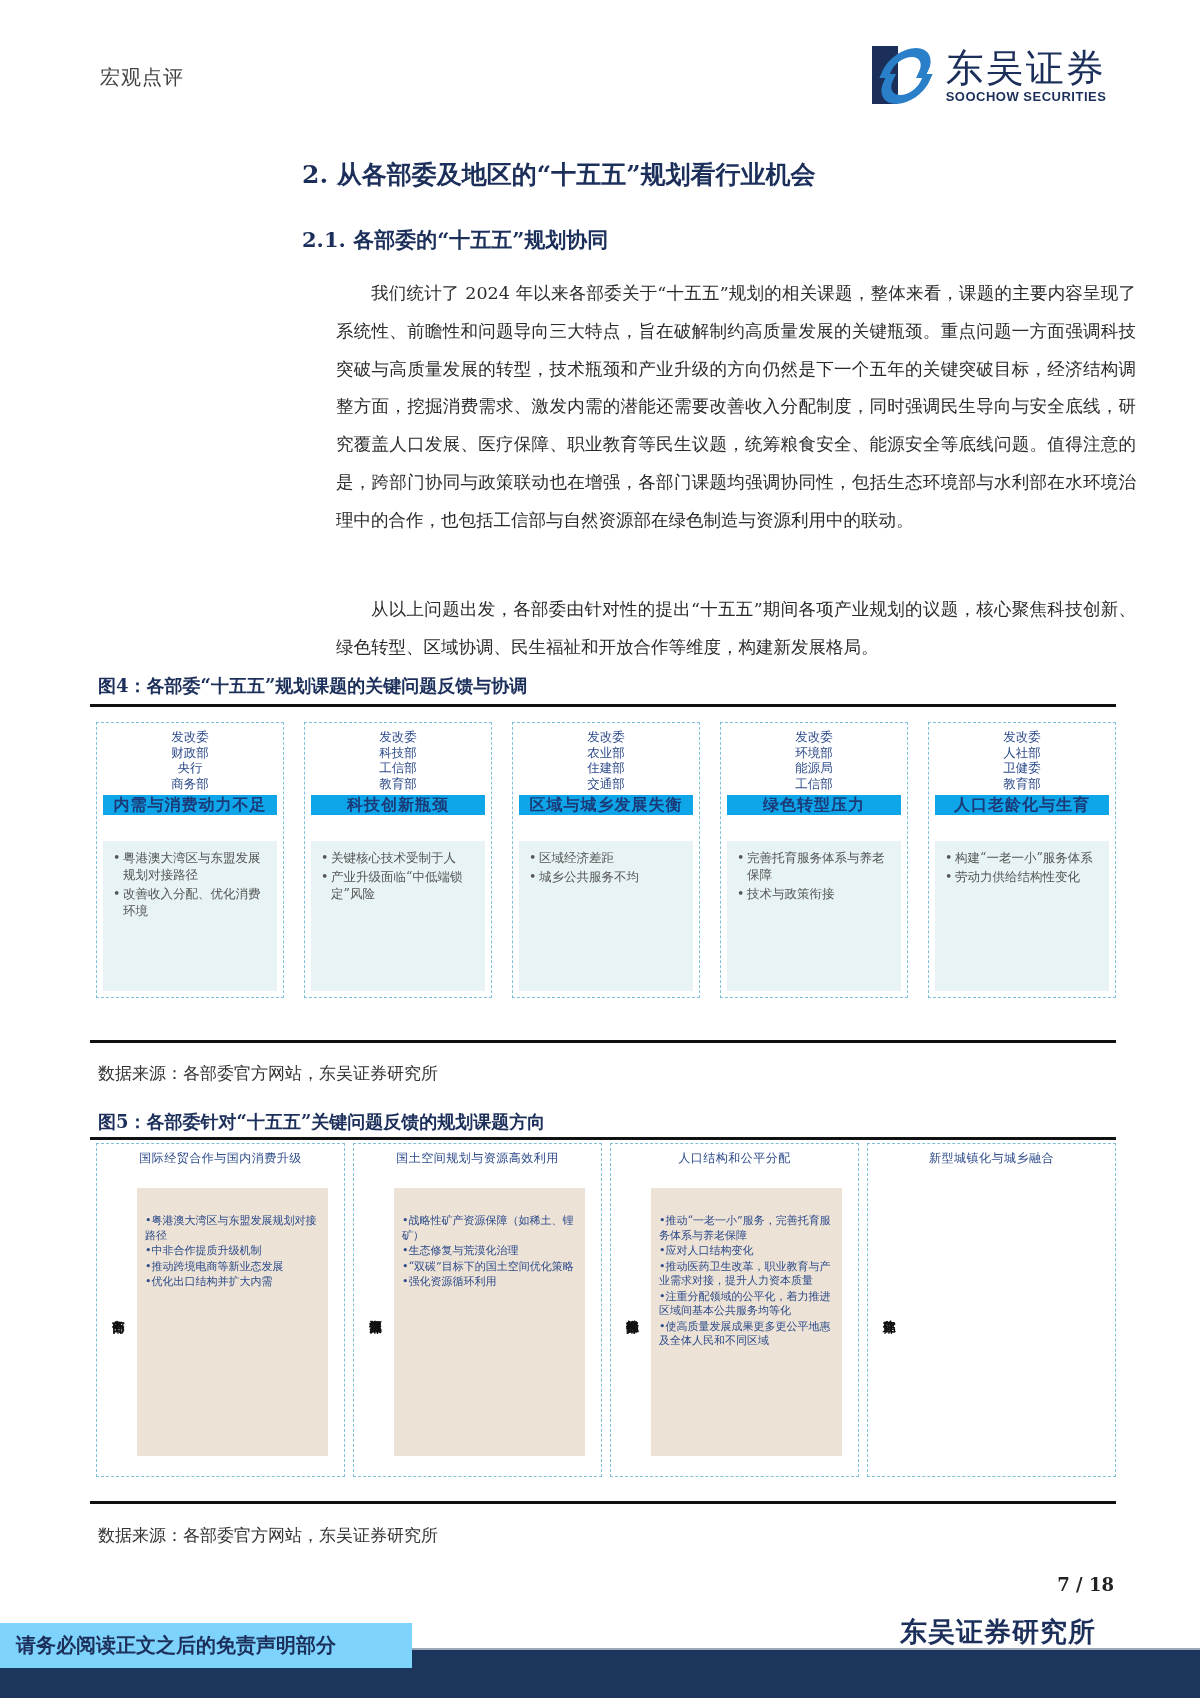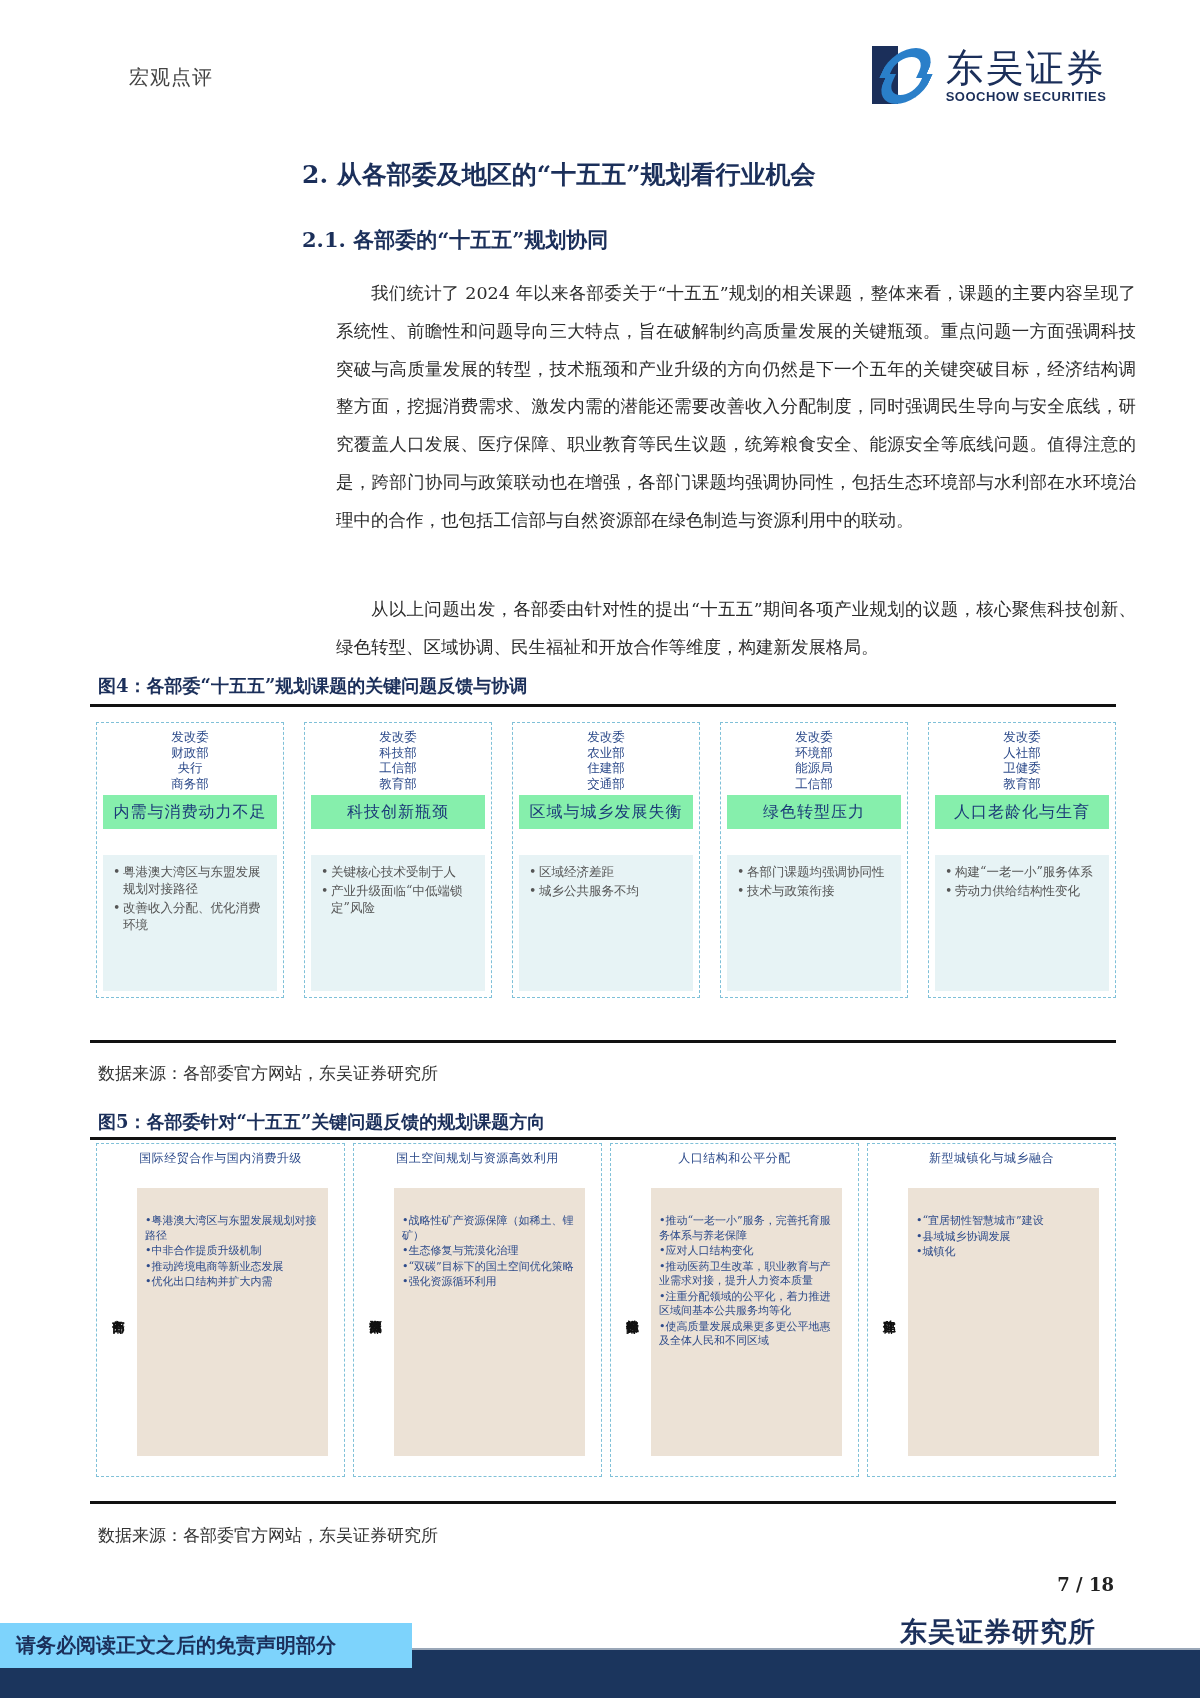--- a/index.html
+++ b/index.html
@@ -1,19 +1,19 @@
 <!DOCTYPE html>
 <html><head>
 <meta charset="utf-8">
 <style>
   * { box-sizing: border-box; margin: 0; padding: 0; }
   html, body { width: 1200px; height: 1698px; background: #ffffff; overflow: hidden; }
   body { position: relative; font-family: "DejaVu Serif", "Liberation Serif", serif; color: #222; }
 
-  .header-label { position: absolute; left: 100px; top: 64px; font-size: 20px; color: #444; letter-spacing: 1px; margin-left: 29px; }
+  .header-label { position: absolute; left: 100px; top: 64px; font-size: 20px; color: #444; letter-spacing: 1px; }
   .logo { position: absolute; left: 864px; top: 44px; width: 250px; height: 62px; display: flex; align-items: center; justify-content: center; }
   .logo-mark { width: 68px; height: 58px; position: relative; }
   .logo-mark .sq { position: absolute; left: 0; top: 0; width: 26px; height: 58px; background: #1b2f5a; }
   .logo-mark .arc1 { position: absolute; left: 14px; top: 2px; width: 46px; height: 30px; border: 9px solid #2a7fc9; border-bottom: none; border-radius: 30px 30px 0 0; transform: skewX(-25deg); }
   .logo-mark .arc2 { position: absolute; left: 8px; top: 28px; width: 46px; height: 30px; border: 9px solid #2a7fc9; border-top: none; border-radius: 0 0 30px 30px; transform: skewX(-25deg); }
   .logo-text { margin-left: 6px; display: flex; flex-direction: column; }
   .logo-cn { font-family: "DejaVu Sans", "Liberation Sans", sans-serif; font-size: 38px; color: #1b2f5a; letter-spacing: 2px; line-height: 42px; }
   .logo-en { font-family: "Liberation Sans", "DejaVu Sans", sans-serif; font-size: 13px; font-weight: bold; color: #1b2f5a; letter-spacing: 0.5px; }
 
   .h2 { position: absolute; left: 302px; top: 158px; font-size: 25px; font-weight: bold; color: #1b2f5a; }
@@ -24,21 +24,21 @@
   .para2 { top: 591px; }
 
   .fig-title { position: absolute; left: 98px; font-size: 18px; font-weight: bold; color: #1b2f5a; }
   .rule { position: absolute; left: 90px; width: 1026px; height: 3px; background: #111; }
   .source { position: absolute; left: 98px; font-size: 17px; color: #333; margin-top: 12px; }
 
   
   .fig4 { position: absolute; left: 96px; top: 722px; width: 1020px; height: 276px; display: flex; gap: 20px; }
   .f4-col { flex: 1; border: 1.5px dashed #7fc0d8; padding: 4px 6px 6px 6px; display: flex; flex-direction: column; align-items: stretch; }
   .f4-depts { text-align: center; font-size: 12.5px; line-height: 15.5px; color: #2c4a8a; height: 64px; padding-top: 2px; }
-  .f4-issue { margin-top: 4px; background: #86efac; height: 34px; display: flex; align-items: center; justify-content: center; font-size: 16px; font-weight: normal; color: #1b3a78; letter-spacing: 1px; }
+  .f4-issue { margin-top: 4px; background: #0ea5e9; height: 20px; display: flex; align-items: center; justify-content: center; font-size: 16px; font-weight: bold; color: #1b3a78; letter-spacing: 1px; }
   .f4-detail { margin-top: 26px; flex: 1; background: #e7f3f5; padding: 8px 10px; font-size: 12.5px; line-height: 17px; color: #555; }
   .f4-detail .bul { display: flex; margin-bottom: 2px; }
   .f4-detail .dot { width: 10px; flex: none; }
 
   
   .fig5 { position: absolute; left: 96px; top: 1143px; width: 1020px; height: 334px; display: flex; gap: 8px; }
   .f5-col { flex: 1; border: 1.5px dashed #7fc0d8; position: relative; }
   .f5-head { text-align: center; font-size: 12px; color: #2c4a8a; margin-top: 6px; letter-spacing: 0.5px; white-space: nowrap; }
   .f5-dept { position: absolute; left: 12px; top: 0; bottom: 0; width: 20px; display: flex; flex-direction: column; justify-content: center; align-items: center; font-size: 12.5px; font-weight: bold; color: #111; line-height: 15px; }
   .f5-box { position: absolute; left: 40px; right: 16px; top: 44px; bottom: 20px; background: #ece2d6; padding: 26px 6px 6px 8px; font-size: 11px; line-height: 14.5px; color: #2c4a8a; }
@@ -136,21 +136,21 @@
     <div class="f4-depts">
       <div>发改委</div>
       <div>环境部</div>
       <div>能源局</div>
       <div>工信部</div>
     </div>
     <div class="f4-issue">绿色转型压力</div>
     <div class="f4-detail">
       <div class="bul">
           <span class="dot">•</span>
-          <span>各部门课题均强调协同性</span>
+          <span>完善托育服务体系与养老保障</span>
         </div>
       <div class="bul">
           <span class="dot">•</span>
           <span>技术与政策衔接</span>
         </div>
     </div>
   </div>
   <div class="f4-col">
     <div class="f4-depts">
       <div>发改委</div>
@@ -204,25 +204,20 @@
       <div class="bul">•推动“一老一小”服务，完善托育服务体系与养老保障</div>
       <div class="bul">•应对人口结构变化</div>
       <div class="bul">•推动医药卫生改革，职业教育与产业需求对接，提升人力资本质量</div>
       <div class="bul">•注重分配领域的公平化，着力推进区域间基本公共服务均等化</div>
       <div class="bul">•使高质量发展成果更多更公平地惠及全体人民和不同区域</div>
     </div>
   </div>
   <div class="f5-col">
     <div class="f5-head">新型城镇化与城乡融合</div>
     <div class="f5-dept" style="writing-mode: vertical-rl;">住建部</div>
-    <div class="f5-box">
-      <div class="bul">•“宜居韧性智慧城市”建设</div>
-      <div class="bul">•县域城乡协调发展</div>
-      <div class="bul">•城镇化</div>
-    </div>
   </div>
 </div>
 <div class="rule" style="top:1501px;"></div>
 <div class="source" style="top:1512px;">数据来源：各部委官方网站，东吴证券研究所</div>
 
 <div class="pagenum">7 / 18</div>
 <div class="footer-brand">东吴证券研究所</div>
 <div class="footer-line"></div>
 <div class="footer-bar"></div>
 <div class="disclaimer">请务必阅读正文之后的免责声明部分</div>

